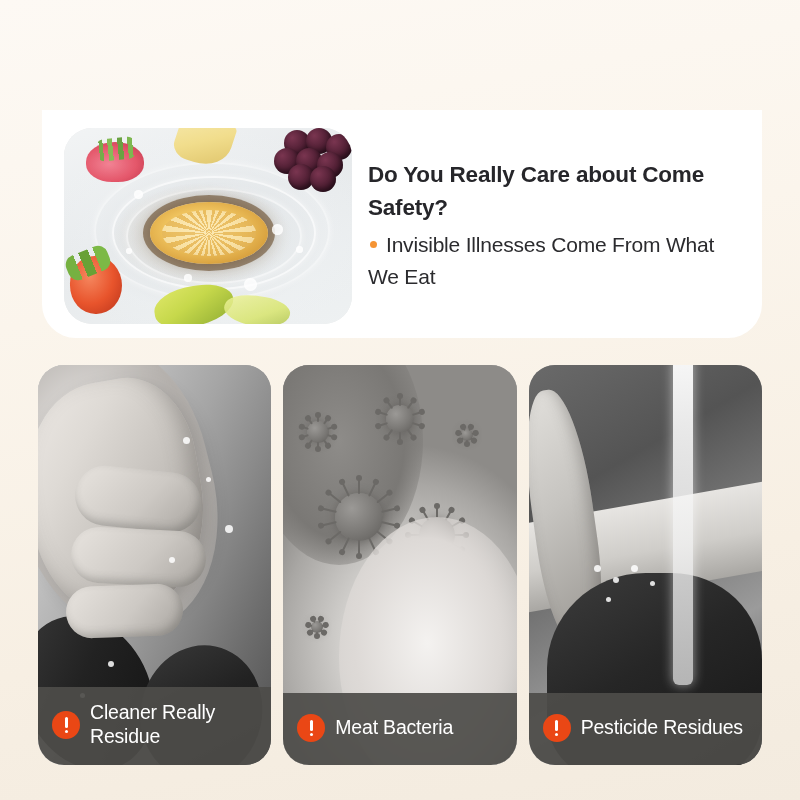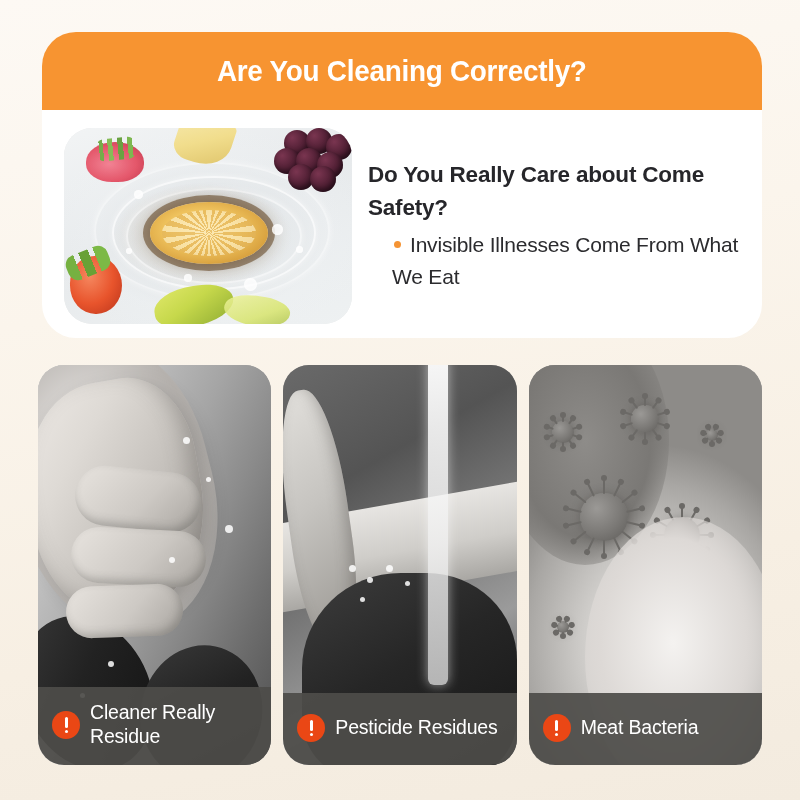--- a/index.html
+++ b/index.html
@@ -180,21 +180,20 @@
     line-height: 1.48;
     margin: 0 0 4px 0;
     letter-spacing: -0.2px;
   }
   .intro-bullet-row {
     display: block;
     font-size: 21px;
     color: #2b2b2e;
     line-height: 1.52;
     letter-spacing: -0.2px;
-    margin-left: 24px;
   }
   .bullet-dot {
     display: inline-block;
     width: 7px;
     height: 7px;
     border-radius: 50%;
     background: #f59434;
     vertical-align: middle;
     margin: 0 9px 4px 2px;
   }
@@ -385,23 +384,20 @@
     font-size: 19.5px;
     line-height: 1.22;
     letter-spacing: -0.2px;
   }
 </style>
 </head>
 <body>
 
 <div id="poster">
 
-  <div class="header-banner">
-    <div class="header-title">Are You Cleaning Correctly?</div>
-  </div>
 
   <div class="intro-card">
 
     <div class="food-photo">
       <div class="water-bg"></div>
       <div class="ripple r3"></div>
       <div class="ripple r1"></div>
       <div class="ripple r2"></div>
       <div class="lemon-slice"></div>
 
@@ -451,38 +447,20 @@
         <div class="water-drop" style="left:62%; top:18%; width:7px; height:7px;"></div>
         <div class="water-drop" style="left:72%; top:28%; width:5px; height:5px;"></div>
         <div class="water-drop" style="left:56%; top:48%; width:6px; height:6px;"></div>
         <div class="water-drop" style="left:80%; top:40%; width:8px; height:8px;"></div>
         <div class="water-drop" style="left:30%; top:74%; width:6px; height:6px;"></div>
         <div class="water-drop" style="left:18%; top:82%; width:5px; height:5px;"></div>
       </div>
       <div class="caption-bar">
         <div class="alert-icon"></div>
         <div class="caption-text">Cleaner Really Residue</div>
-      </div>
-    </div>
-
-    <div class="photo-card">
-      <div class="faucet-scene">
-        <div class="counter-band"></div>
-        <div class="cucumber"></div>
-        <div class="dark-produce"></div>
-        <div class="water-stream"></div>
-        <div class="water-drop" style="left:28%; top:50%; width:7px; height:7px;"></div>
-        <div class="water-drop" style="left:36%; top:53%; width:6px; height:6px;"></div>
-        <div class="water-drop" style="left:44%; top:50%; width:7px; height:7px;"></div>
-        <div class="water-drop" style="left:52%; top:54%; width:5px; height:5px;"></div>
-        <div class="water-drop" style="left:33%; top:58%; width:5px; height:5px;"></div>
-      </div>
-      <div class="caption-bar">
-        <div class="alert-icon"></div>
-        <div class="caption-text">Pesticide Residues</div>
       </div>
     </div>
 
     <div class="photo-card">
       <div class="meat-scene">
         <div class="virus" style="left:10%; top:14%; width:22px; height:22px;">
             <span style="height: 7.48px; transform: translate(-50%, 0px) rotate(0deg) translateY(10px);"></span>
             <span style="height: 7.48px; transform: translate(-50%, 0px) rotate(36deg) translateY(10px);"></span>
             <span style="height: 7.48px; transform: translate(-50%, 0px) rotate(72deg) translateY(10px);"></span>
             <span style="height: 7.48px; transform: translate(-50%, 0px) rotate(108deg) translateY(10px);"></span>
@@ -588,14 +566,32 @@
             <span style="height: 10.88px; transform: translate(-50%, 0px) rotate(300deg) translateY(15px);"></span>
             <span style="height: 10.88px; transform: translate(-50%, 0px) rotate(330deg) translateY(15px);"></span>
           </div>
       </div>
       <div class="caption-bar">
         <div class="alert-icon"></div>
         <div class="caption-text">Meat Bacteria</div>
       </div>
     </div>
 
+    <div class="photo-card">
+      <div class="faucet-scene">
+        <div class="counter-band"></div>
+        <div class="cucumber"></div>
+        <div class="dark-produce"></div>
+        <div class="water-stream"></div>
+        <div class="water-drop" style="left:28%; top:50%; width:7px; height:7px;"></div>
+        <div class="water-drop" style="left:36%; top:53%; width:6px; height:6px;"></div>
+        <div class="water-drop" style="left:44%; top:50%; width:7px; height:7px;"></div>
+        <div class="water-drop" style="left:52%; top:54%; width:5px; height:5px;"></div>
+        <div class="water-drop" style="left:33%; top:58%; width:5px; height:5px;"></div>
+      </div>
+      <div class="caption-bar">
+        <div class="alert-icon"></div>
+        <div class="caption-text">Pesticide Residues</div>
+      </div>
+    </div>
+
   </div>
 </div>
 
 </body></html>

